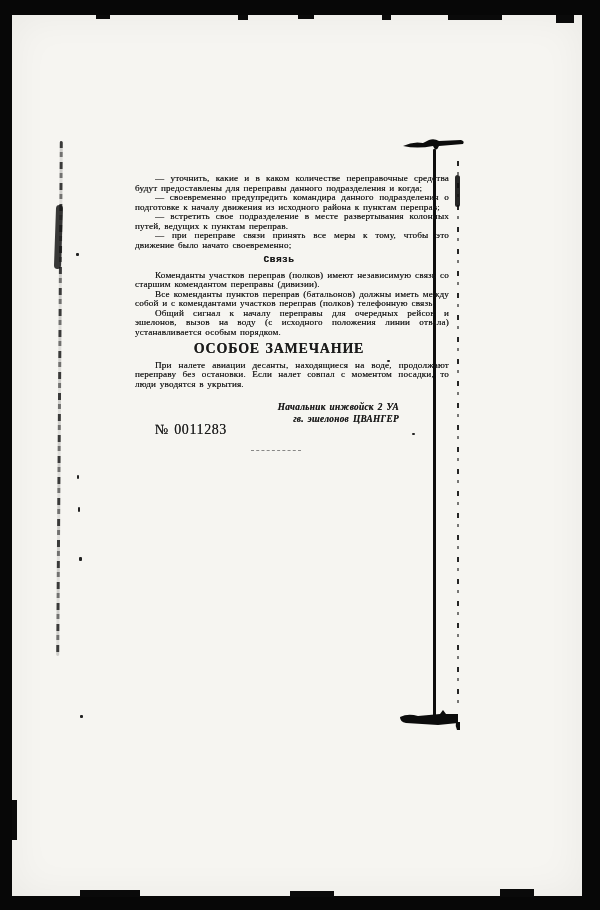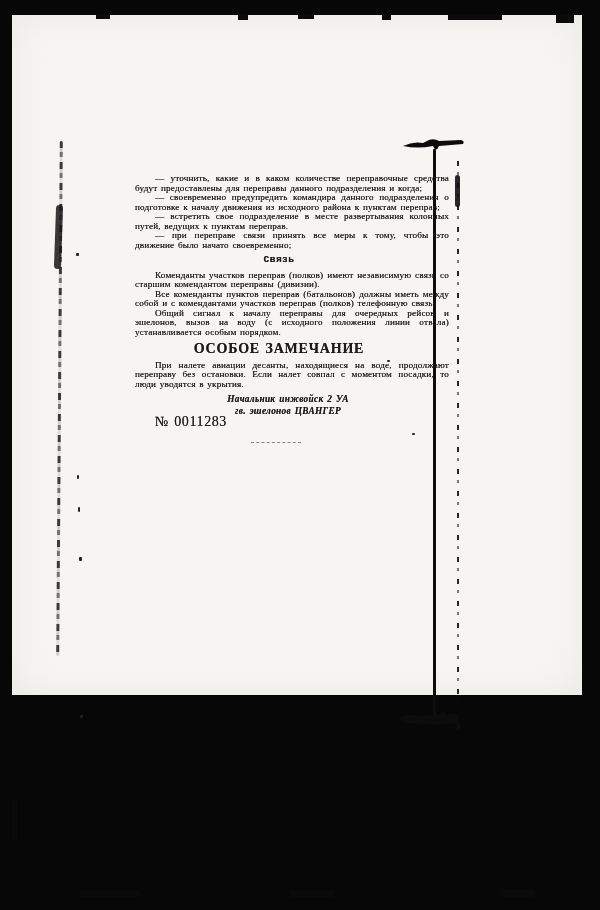--- a/index.html
+++ b/index.html
@@ -3,21 +3,21 @@
 <meta charset="utf-8">
 <style>
   html,body{margin:0;padding:0;background:#000;}
   #stage{
     position:relative;width:600px;height:910px;overflow:hidden;
     background:#070707;
     font-family:"Liberation Serif","DejaVu Serif",serif;
   }
   
   .paper{
-    position:absolute;left:12px;top:15px;width:570px;height:680px;
+    position:absolute;left:12px;top:15px;width:570px;height:881px;
     background:#f6f5f1;
     box-shadow:inset 0 0 40px rgba(0,0,0,0.05);
   }
   
   .bump{position:absolute;background:#0a0a0a;}
   
   .fold-line{
     position:absolute;left:46px;top:126px;width:3px;height:515px;
     background:repeating-linear-gradient(to bottom,
       rgba(25,25,25,.85) 0 7px, rgba(25,25,25,.18) 7px 11px,
@@ -56,21 +56,21 @@
   .content p{margin:0;text-indent:20px;}
   .heading-small{
     font-weight:bold;text-align:center;text-indent:0;
     margin:5px 26px 6px 0;font-size:9.6px;letter-spacing:.4px;font-family:Liberation Mono, monospace;
   }
   .heading-big{
     font-weight:bold;text-align:center;text-indent:0;
     margin:7px 26px 7px 0;font-size:14px;letter-spacing:.8px;
   }
   .signature{
-    margin:5px 0 0 42px;width:222px;text-align:center;
+    margin:13px 0 0 42px;width:222px;text-align:right;
     font-style:italic;font-weight:bold;font-size:9.3px;line-height:11.5px;
     letter-spacing:.3px;
   }
   .doc-number{margin:6px 0 0 -6px;text-indent:0;font-size:14px;letter-spacing:.6px;}
   .dash-rule{
     margin:15px 0 0 116px;width:50px;height:0;
     border-top:1.5px dashed #6d6d6d;opacity:.8;
   }
 </style>
 </head>

